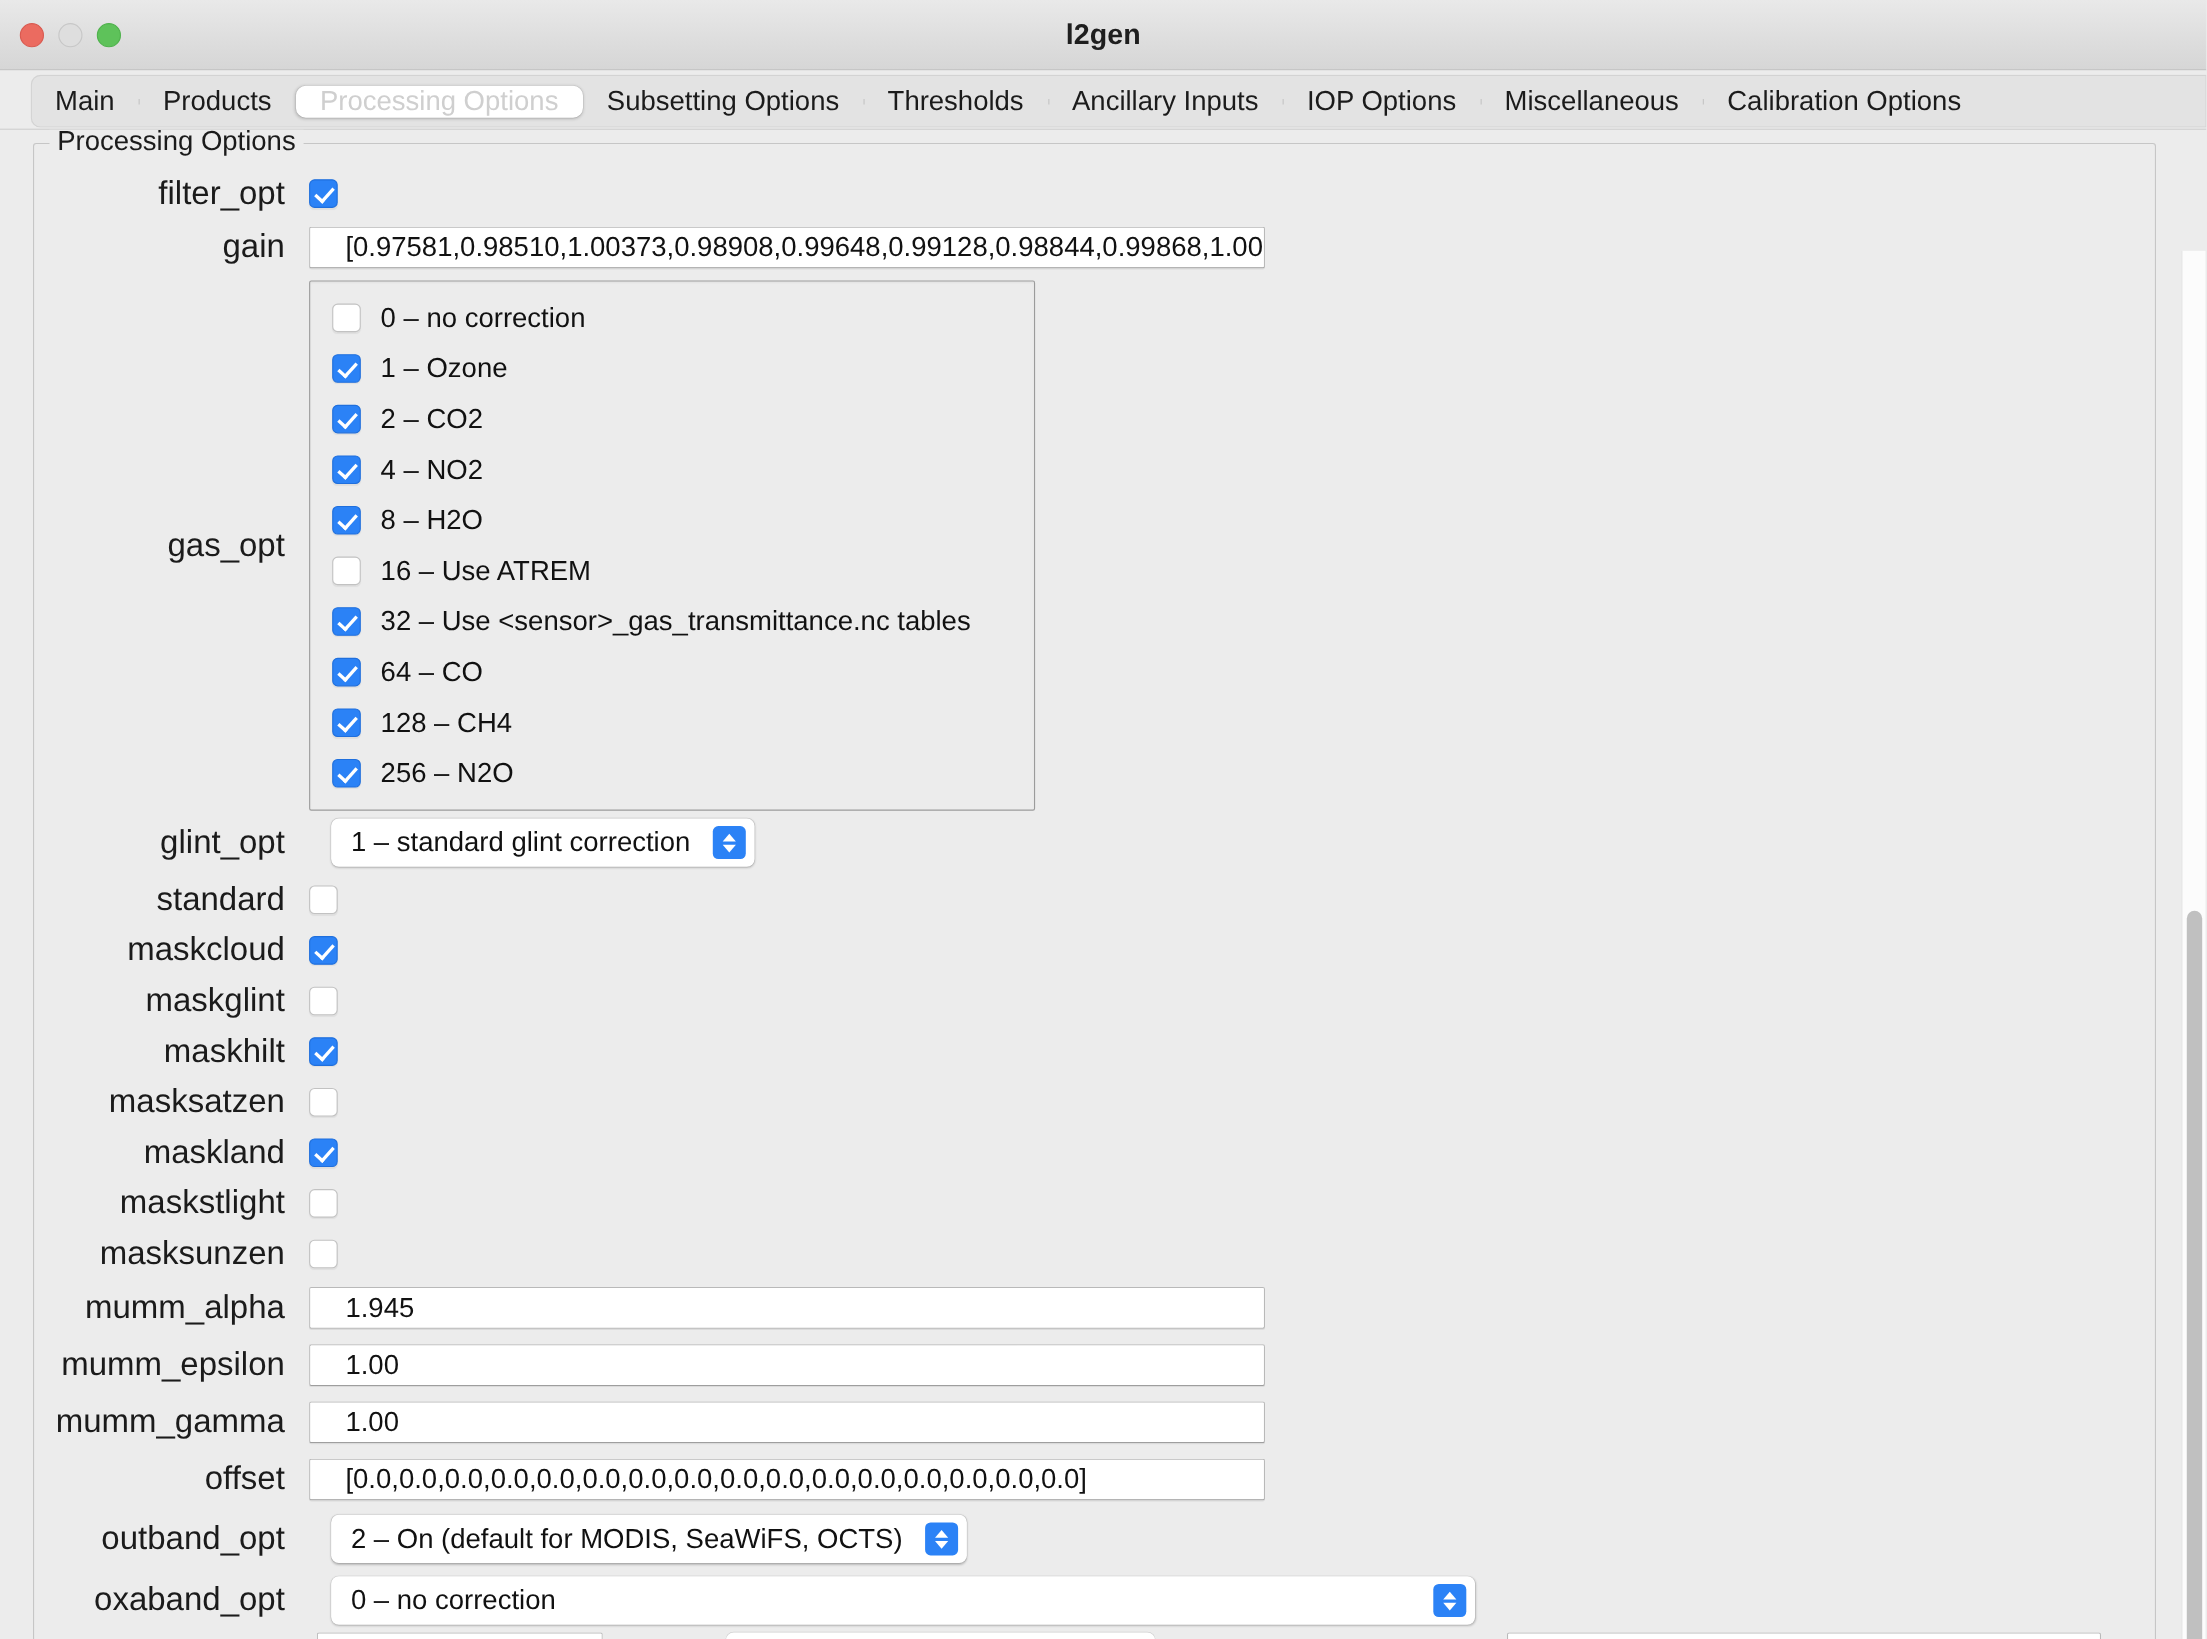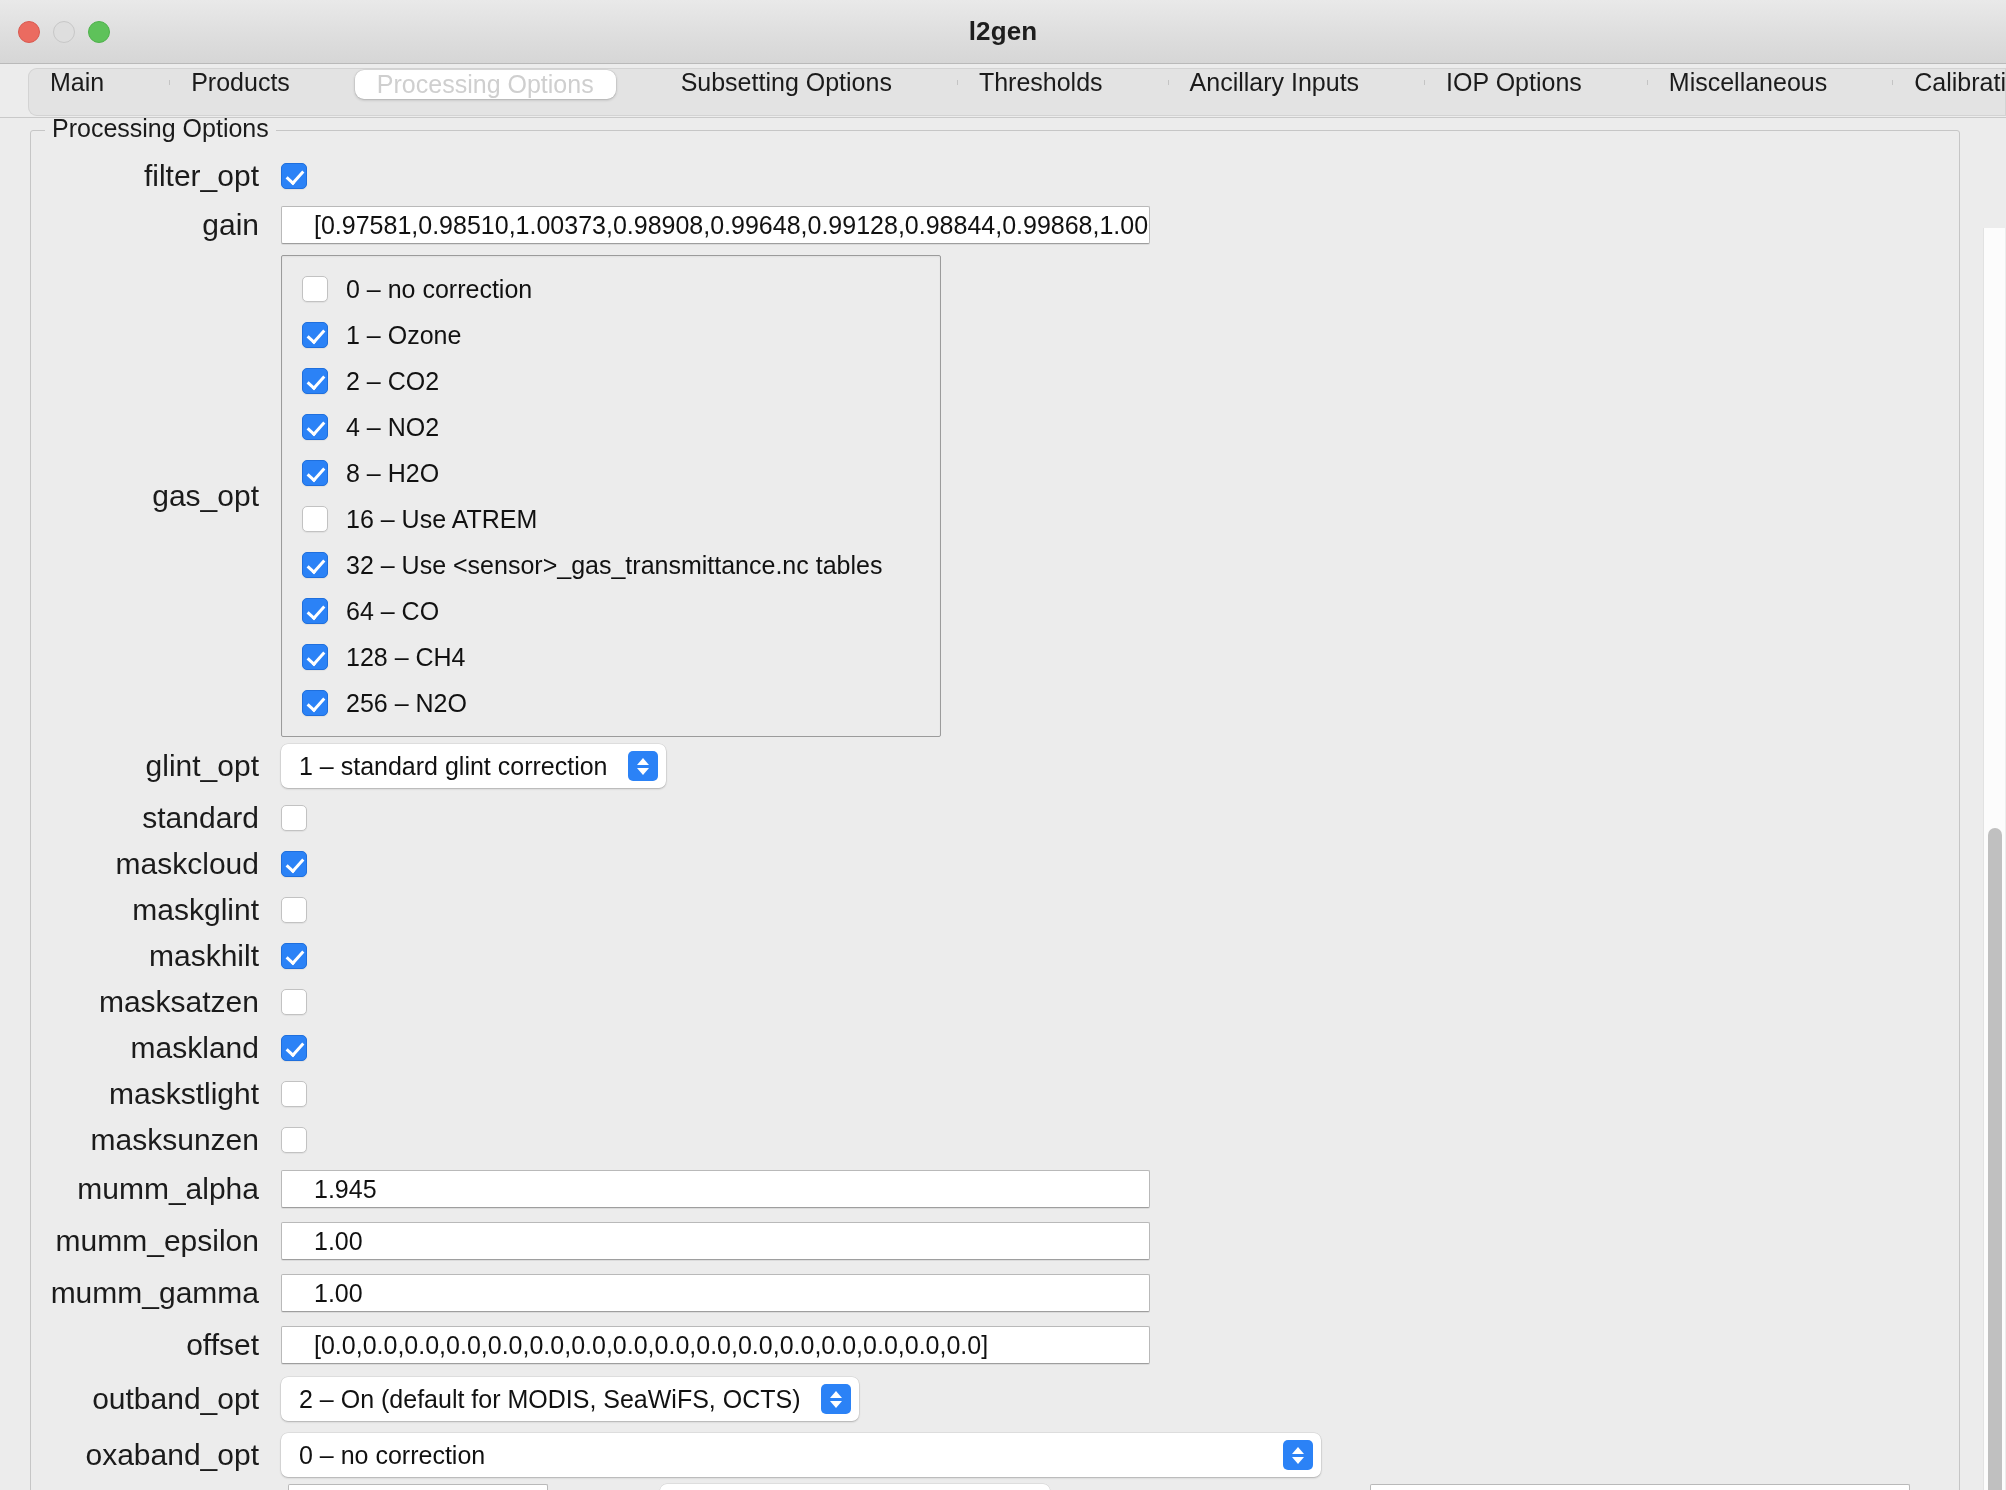--- a/index.html
+++ b/index.html
@@ -58,26 +58,25 @@
     border-bottom: 1px solid #c9c9c9;
     padding: 0 0 0 0;
     position: relative;
   }
   .tabbar {
     position: absolute;
     left: 28px; top: 4px;
     right: 0;
     height: 48px;
     display: flex;
-    align-items: flex-start;
+    align-items: center;
     background: #e3e3e3;
     border-radius: 9px 0 0 9px;
     box-shadow: inset 0 0 0 1px #d3d3d3;
     overflow: hidden;
-    gap: 43px;
   }
   .tab {
     position: relative;
     display: flex;
     align-items: center;
     justify-content: center;
     padding: 0 22px;
     font-size: 25px;
     color: #1b1b1b;
     white-space: nowrap;
@@ -197,20 +196,21 @@
     height: 44px;
     background: #ffffff;
     border-radius: 7px;
     box-shadow: 0 1px 2px rgba(0,0,0,.22), 0 0 0 .5px rgba(0,0,0,.10);
     display: inline-flex;
     align-items: center;
     padding: 0 58px 0 18px;
     font-size: 25px;
     color: #111;
     white-space: nowrap;
+    margin-left: 20px;
   }
   .popup .arrows {
     position: absolute;
     right: 8px; top: 50%;
     transform: translateY(-50%);
     width: 30px; height: 30px;
     background: #2b82f6;
     border-radius: 5px;
     display: flex;
     flex-direction: column;

